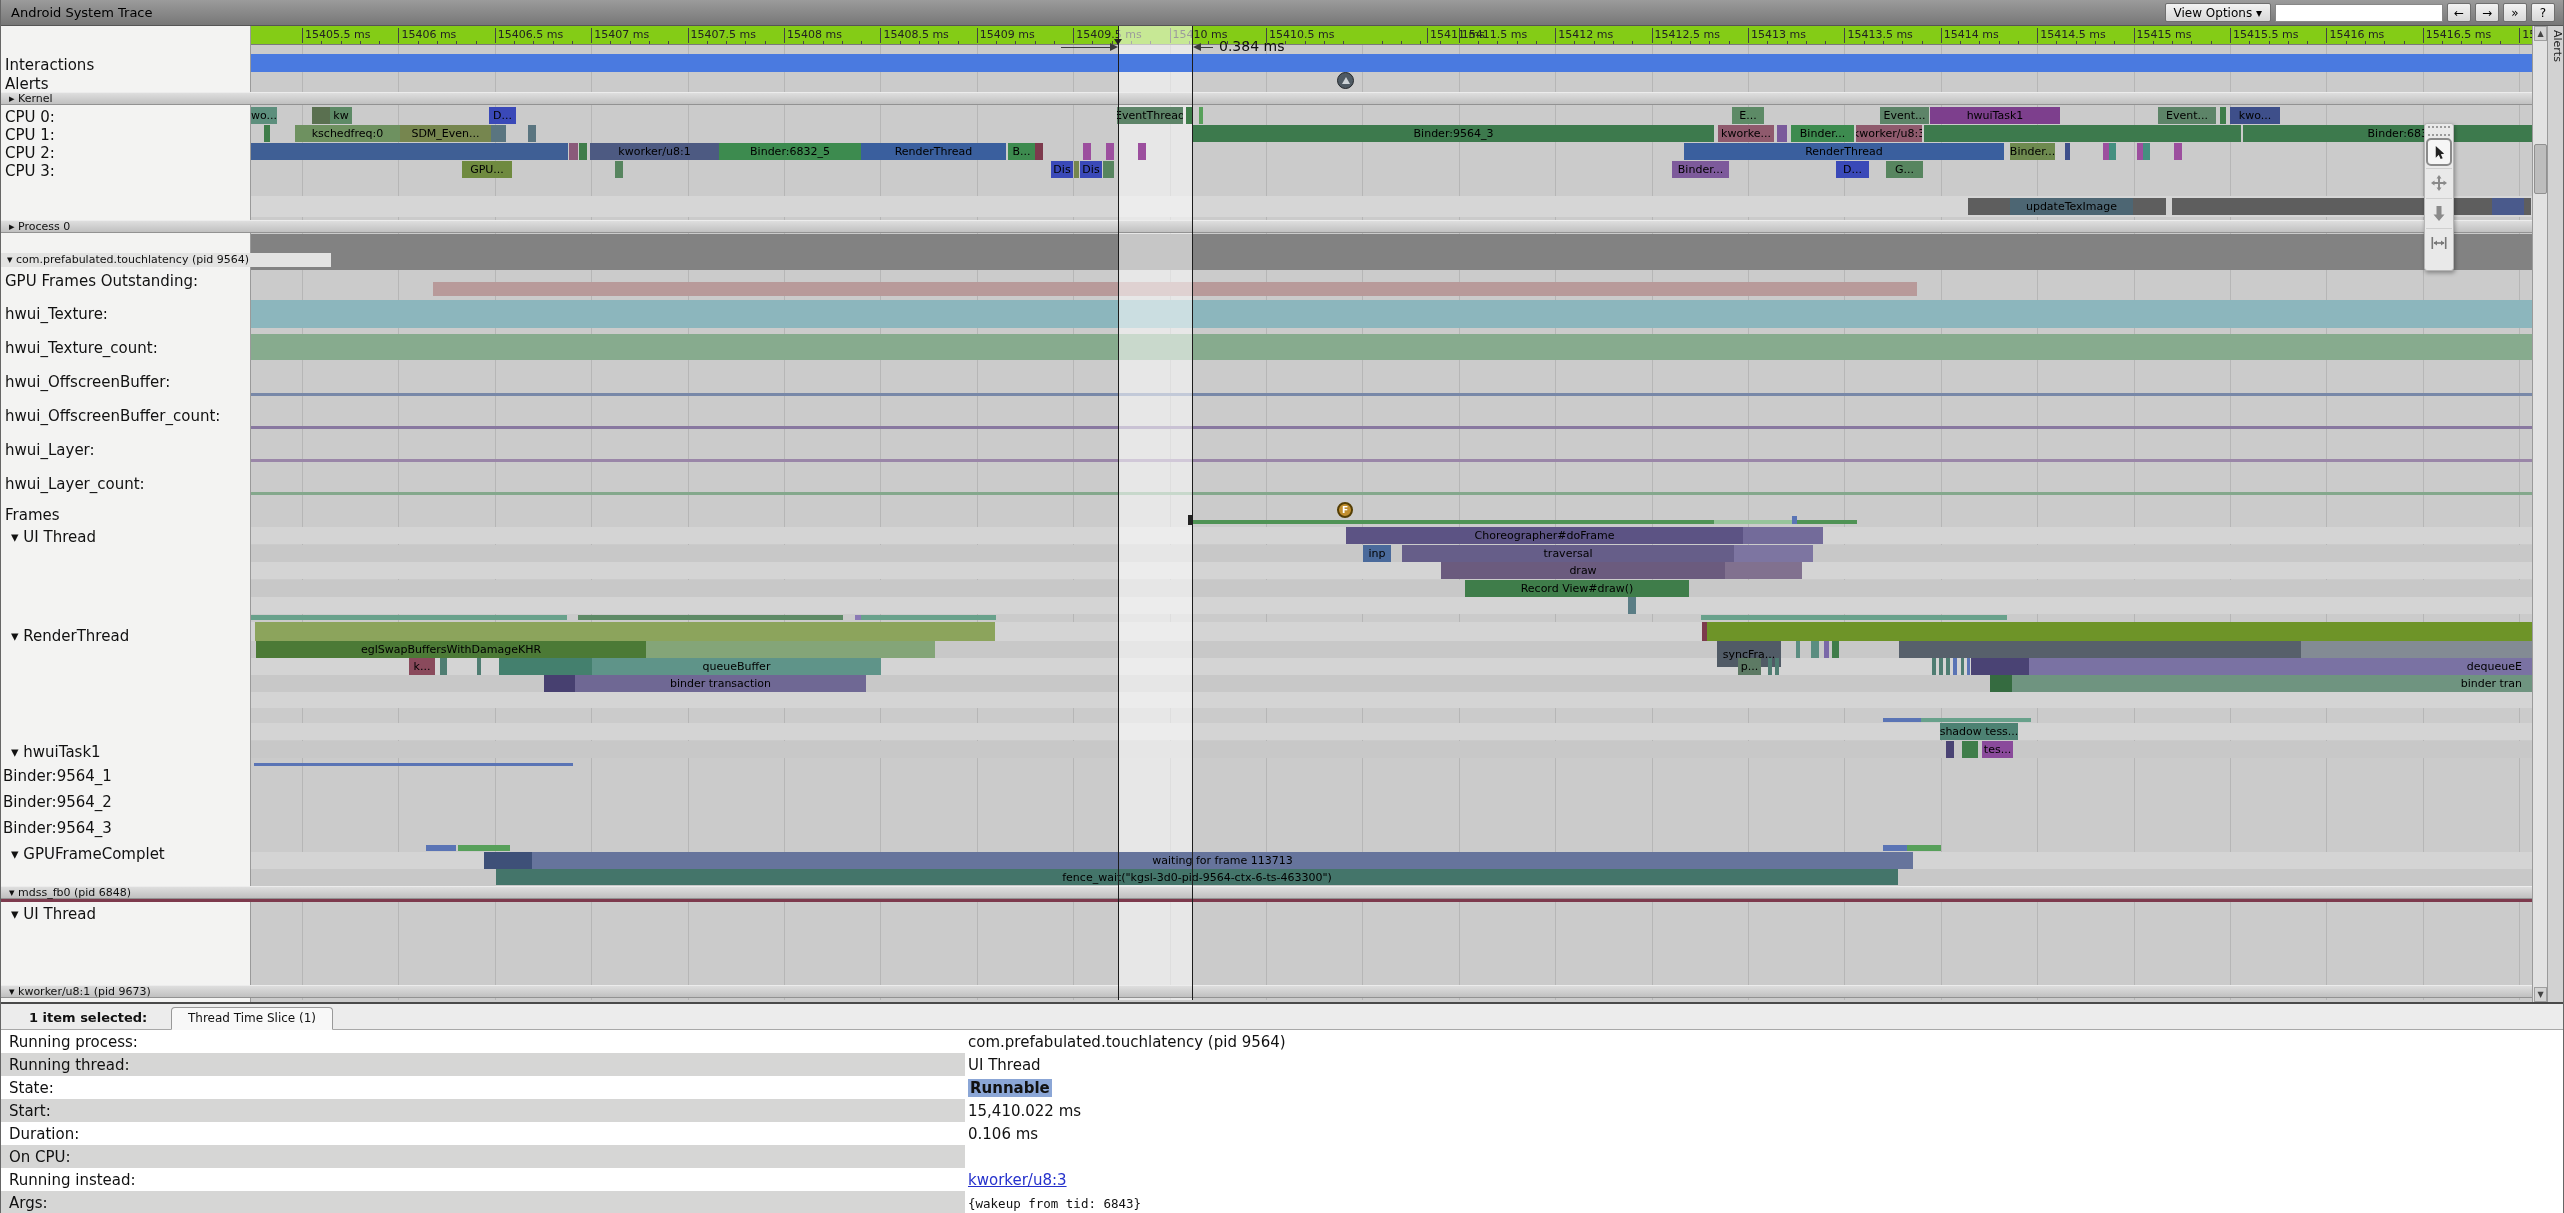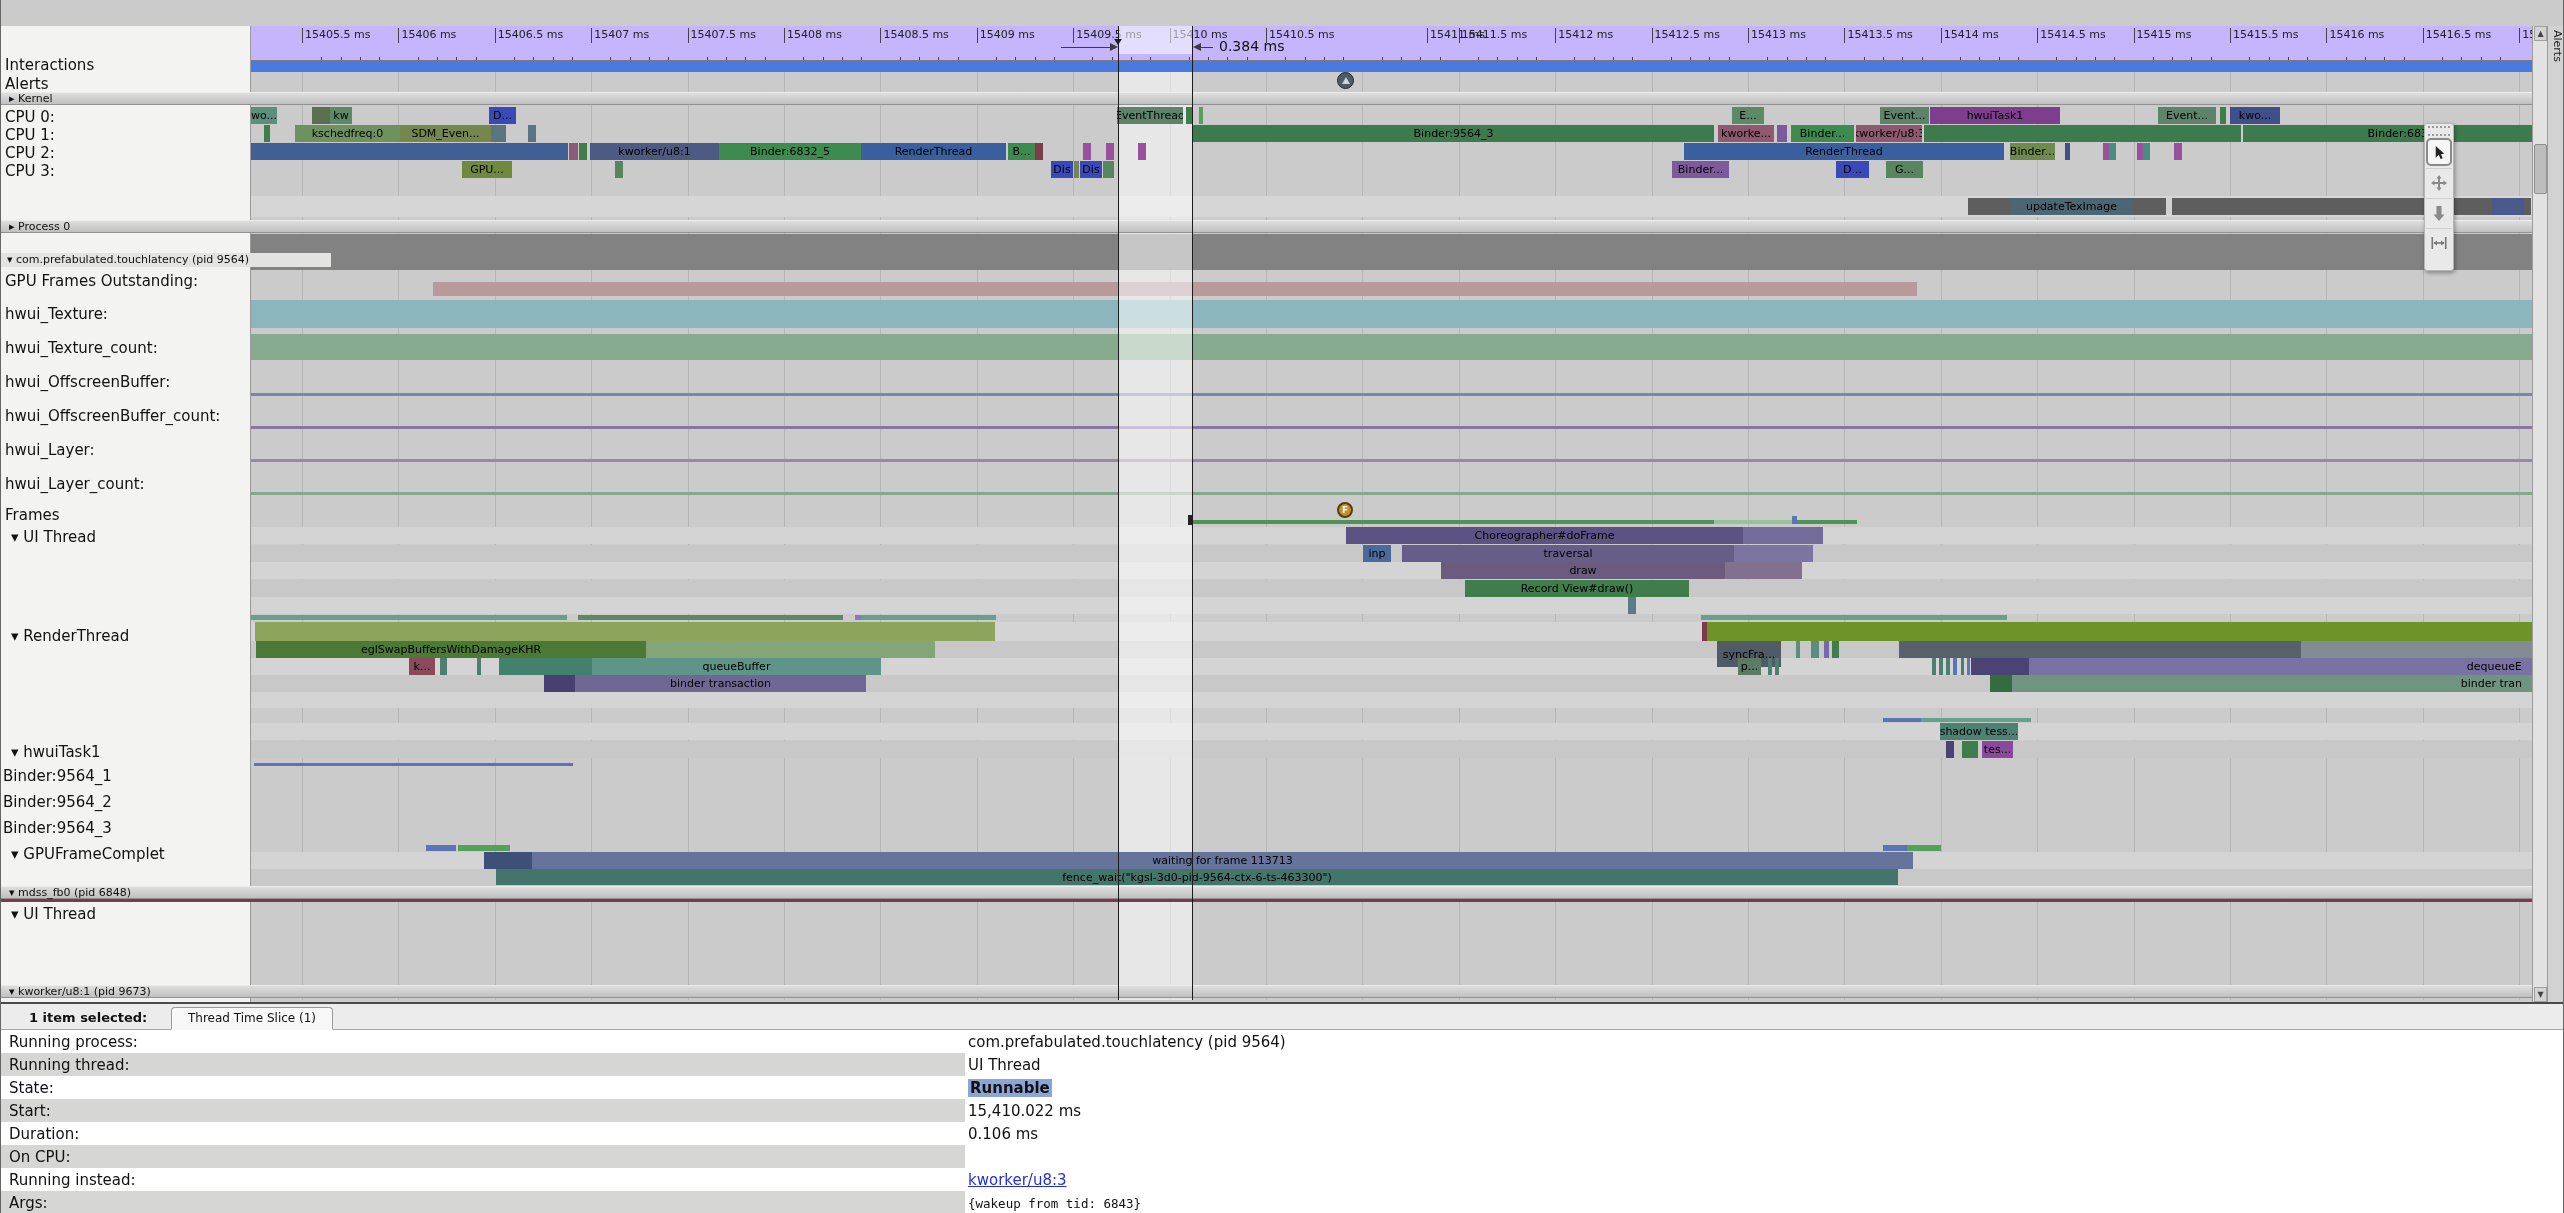--- a/index.html
+++ b/index.html
@@ -29,21 +29,21 @@
            padding-left:6px; line-height:14px; z-index:30; }
   .rule { position:absolute; left:0; width:2531px; background:#7d3a4d; z-index:30; }
   .rect,.slice,.grid,.ovl { position:absolute; }
   .grid { width:1px; background:rgba(0,0,0,0.10); top:19px; bottom:2px; }
   .ovl  { background:rgba(255,255,255,0.55); z-index:6; }
   .slice { z-index:10; font-size:11px; line-height:17px; color:#000; overflow:hidden; white-space:nowrap;
            display:flex; align-items:center; justify-content:center; }
   .slice.r { justify-content:flex-end; padding-right:10px; }
   .selline { position:absolute; width:1px; top:0; height:974px; background:#1c1c1c; z-index:40; }
   
-  #ruler { position:absolute; left:0; top:0; width:2281px; height:35px; background:#c4b5fd;
+  #ruler { position:absolute; left:0; top:0; width:2281px; height:19px; background:#84cc16;
            border-bottom:1px solid #7a7a7a; z-index:5; }
   .rlabel { position:absolute; top:2px; font-size:11px; color:#222; white-space:nowrap; border-left:1px solid #444;
             padding-left:2px; height:15px; }
   .tick { position:absolute; bottom:0; width:1px; background:#444; }
   
   #measure { position:absolute; z-index:12; }
   .mline { position:absolute; height:1px; background:#3c3c3c; top:21px; }
   .marr  { position:absolute; width:0; height:0; top:17px; border-top:4px solid transparent; border-bottom:4px solid transparent; }
   #measure-text { position:absolute; top:12px; font-size:14px; color:#111; white-space:nowrap; }
   .rmark { position:absolute; top:13px; width:0; height:0; border-left:4px solid transparent;
@@ -88,20 +88,31 @@
   .drow .val { position:absolute; left:967px; top:3px; font-size:15px; color:#111; white-space:pre; }
   .drow .val.hl { background:#8ba6d6; font-weight:bold; padding:0 2px; }
   .drow .val a { color:#2531cc; }
   .drow .val.mono { font-family:"DejaVu Sans Mono","Liberation Mono",monospace; font-size:12.5px; top:5px; }
 </style>
 </head>
 <body>
 
 <div id="app">
 
+  <div id="titlebar">
+    <span class="title">Android System Trace</span>
+    <div class="tb-right">
+      <button class="tb-btn">View Options ▾</button>
+      <input id="search-box" value="" style="">
+      <button class="tb-btn tb-sq">←</button>
+      <button class="tb-btn tb-sq">→</button>
+      <button class="tb-btn tb-sq">»</button>
+      <button class="tb-btn tb-sq">?</button>
+    </div>
+  </div>
 
   <div id="timeline">
     <div id="viewport">
       <div id="ruler">
           <div class="rlabel" style="left: 51px;">15405.5 ms</div>
           <div class="tick" style="left: 70.28px; height: 3px;"></div>
           <div class="tick" style="left: 89.56px; height: 3px;"></div>
           <div class="tick" style="left: 108.84px; height: 3px;"></div>
           <div class="tick" style="left: 128.12px; height: 3px;"></div>
           <div class="rlabel" style="left: 147.4px;">15406 ms</div>

